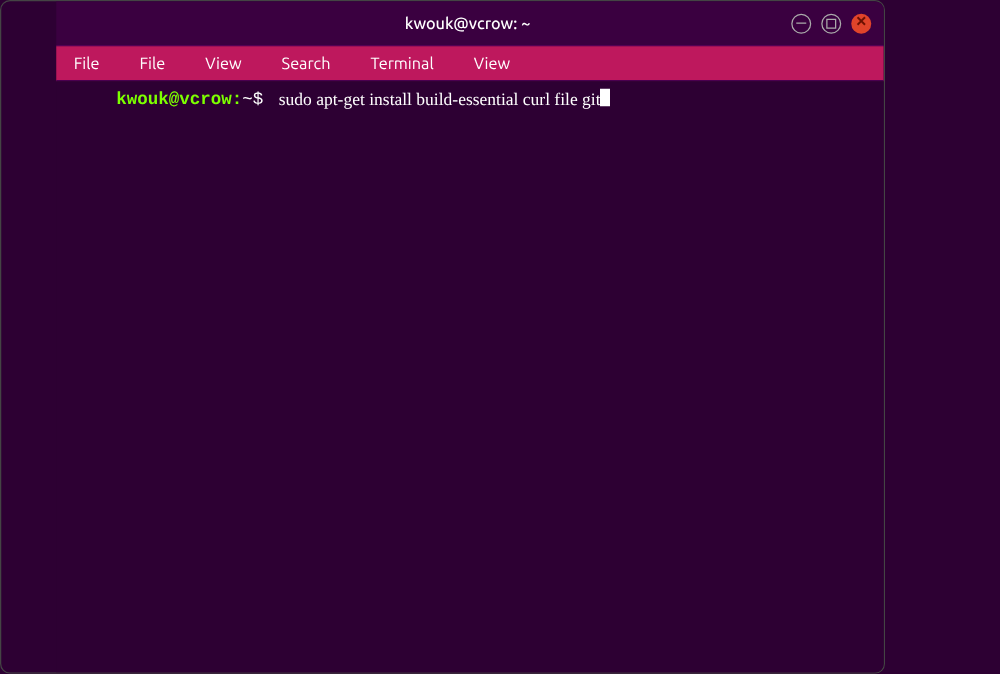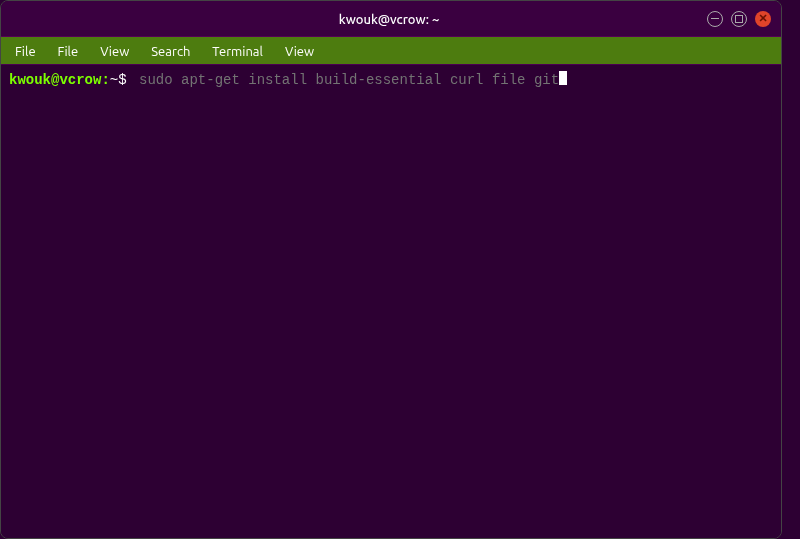--- a/index.html
+++ b/index.html
@@ -10,27 +10,28 @@
 
     body {
       width: 800px;
       height: 539px;
       background: #2d0033;
       font-family: 'Courier New', Courier, monospace;
       overflow: hidden;
     }
 
     .window {
-      width: 782px;
+      width: 708px;
       height: 539px;
       display: flex;
       flex-direction: column;
       border: 1px solid #444;
       border-radius: 8px;
       overflow: hidden;
+      padding-left: 44px;
     }
 
     .titlebar {
       background: #3a0040;
       height: 36px;
       display: flex;
       align-items: center;
       justify-content: space-between;
       padding: 0 10px;
       flex-shrink: 0;
@@ -62,28 +63,28 @@
       color: #aaa;
     }
 
     .win-btn-close {
       background: #e0442a;
       border: none;
       color: #8b1500;
     }
 
     .menubar {
-      background: #4d7c0f;
+      background: #be185d;
       height: 28px;
       display: flex;
       align-items: center;
       padding: 0 4px;
       flex-shrink: 0;
       border-bottom: 1px solid #4a0050;
-      gap: 2px;
+      gap: 12px;
     }
 
     .menu-item {
       color: #ffffff;
       font-family: 'Ubuntu', 'DejaVu Sans', sans-serif;
       font-size: 13px;
       padding: 3px 10px;
       cursor: pointer;
       border-radius: 3px;
     }
@@ -94,34 +95,36 @@
       padding: 6px 8px;
       overflow: hidden;
     }
 
     .terminal-line {
       font-size: 14px;
       line-height: 1.4;
       display: flex;
       flex-wrap: wrap;
       align-items: flex-start;
+      margin-left: 40px;
     }
 
     .prompt-user {
       color: #7dff00;
       font-weight: bold;
     }
 
     .prompt-symbol {
       color: #ffffff;
     }
 
     .prompt-command {
-      color: #737373;
+      color: #ffffff;
       margin-left: 4px;
+      font-family: Liberation Serif, serif;
     }
 
     .cursor {
       display: inline-block;
       width: 8px;
       height: 14px;
       background: #ffffff;
       vertical-align: text-bottom;
       animation: blink 1s step-end infinite;
     }

